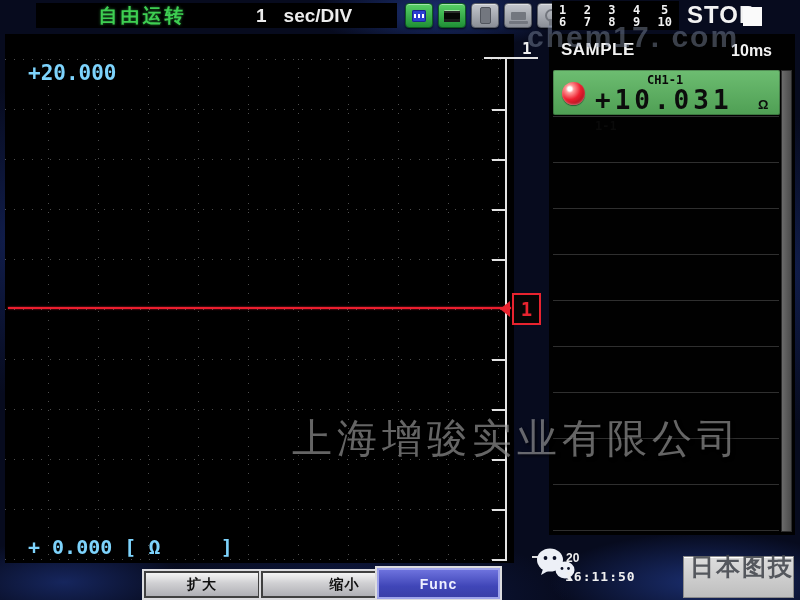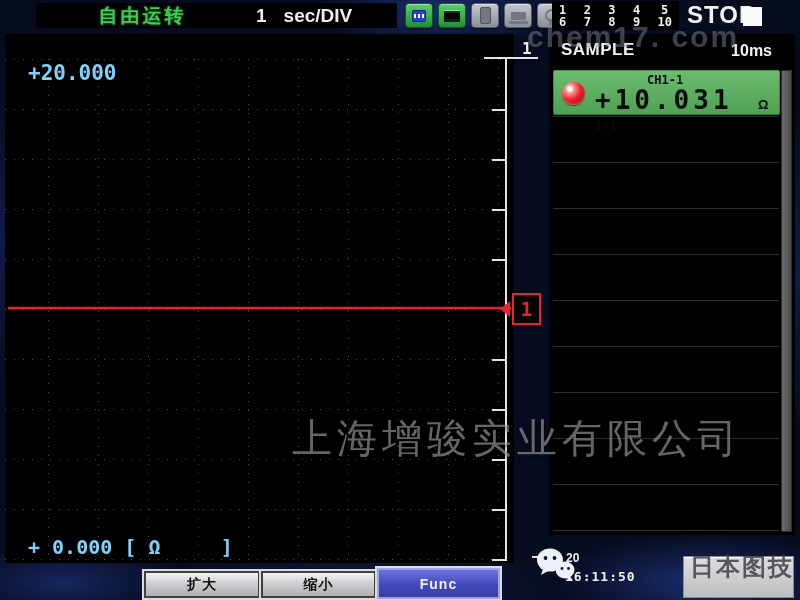--- a/index.html
+++ b/index.html
@@ -210,21 +210,21 @@
         <div class="rowsep" style="top: 312px;"></div>
         <div class="rowsep" style="top: 358px;"></div>
         <div class="rowsep" style="top: 404px;"></div>
         <div class="rowsep" style="top: 450px;"></div>
         <div class="rowsep" style="top: 496px;"></div>
       </div>
     <div class="scrollbar"></div>
   </div>
 
   <div class="fbtn" style="left:144px;top:571px;width:112px;height:23px;">扩大</div>
-  <div class="fbtn" style="left:261px;top:571px;width:111px;height:23px;">缩小</div>
+  <div class="fbtn" style="left:261px;top:571px;width:111px;height:23px;padding-left:26px;">缩小</div>
   <div class="fbtn func" style="left:377px;top:568px;width:119px;height:27px;">Func</div>
 
   <svg class="abs" style="left:534px;top:545px;" width="44" height="44" viewBox="0 0 44 44">
     <ellipse cx="16" cy="15" rx="13" ry="11.5" fill="#edf0f7"></ellipse>
     <polygon points="9,24 7,30 14,26" fill="#edf0f7"></polygon>
     <ellipse cx="31" cy="25" rx="9.5" ry="8.5" fill="#edf0f7"></ellipse>
     <polygon points="36,31 39,36 32,33" fill="#edf0f7"></polygon>
     <circle cx="11.5" cy="13" r="1.9" fill="#0a0f26"></circle>
     <circle cx="20.5" cy="13" r="1.9" fill="#0a0f26"></circle>
     <circle cx="28" cy="23.5" r="1.4" fill="#0a0f26"></circle>

